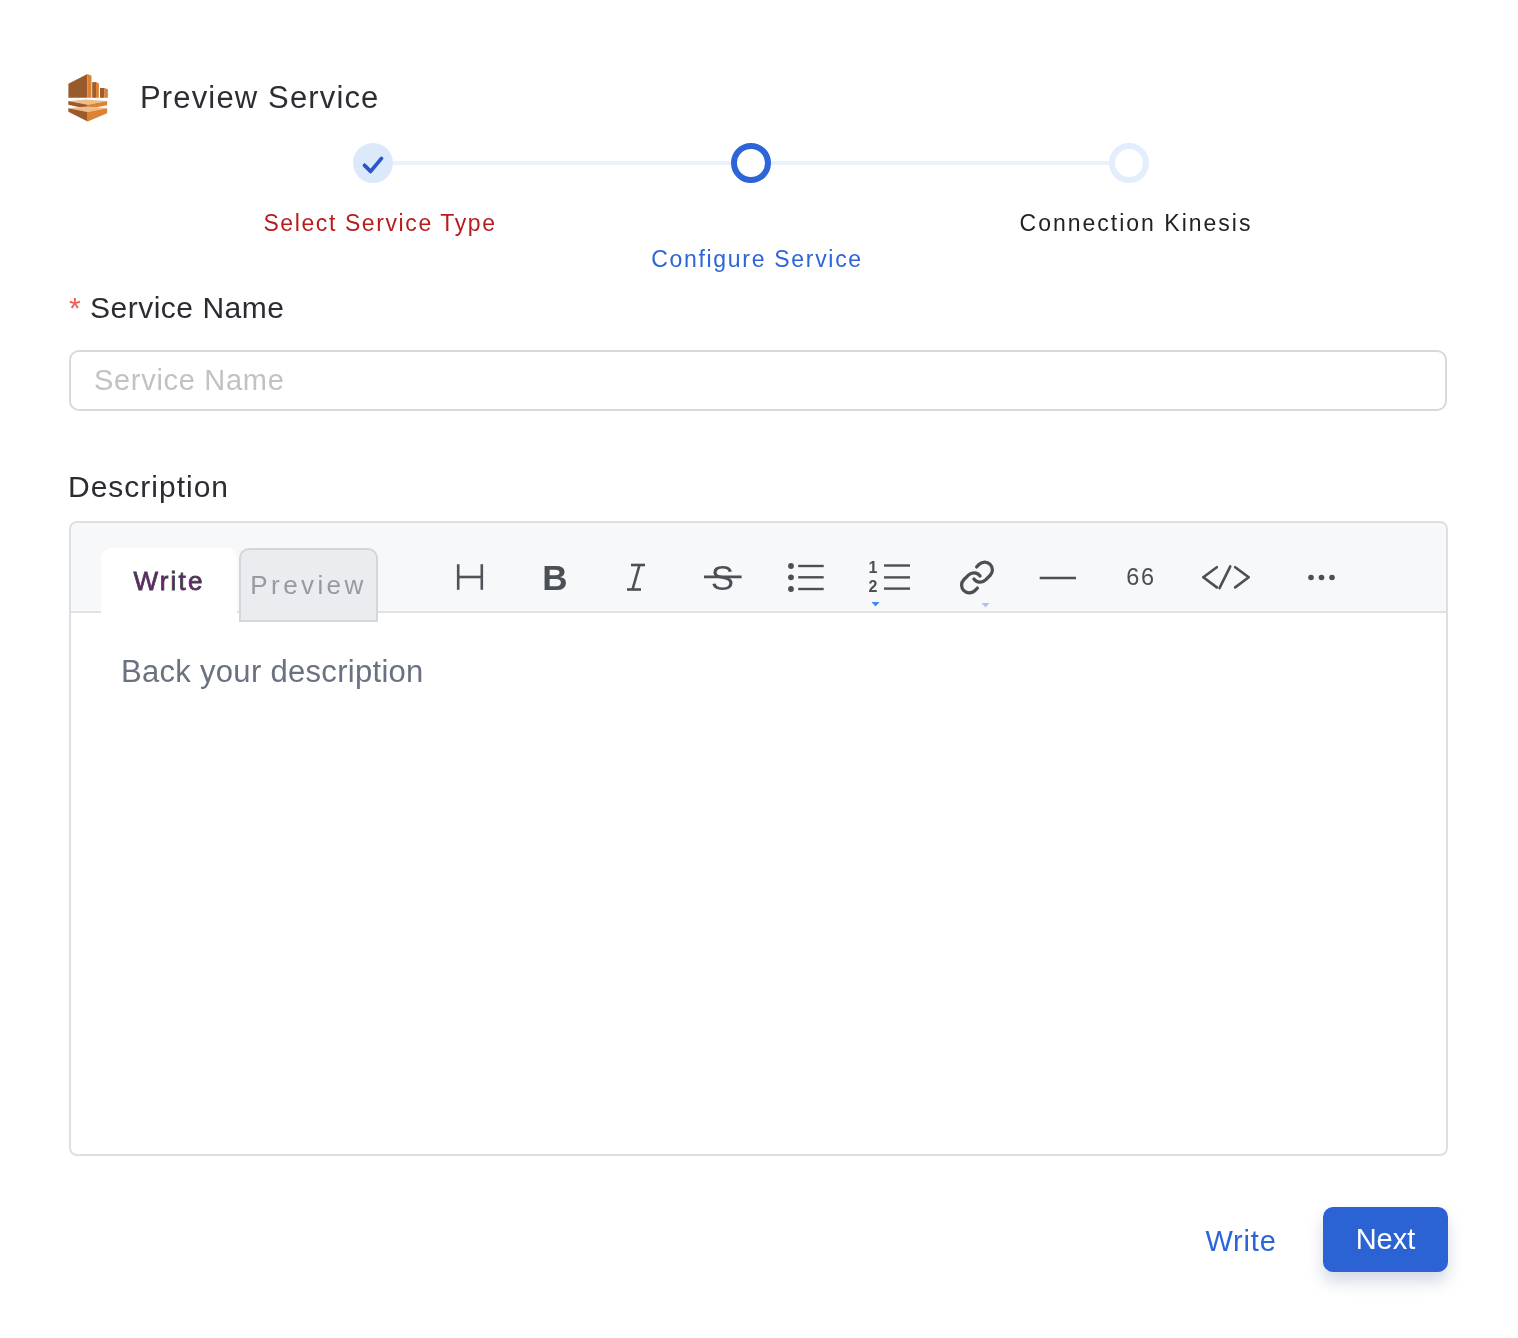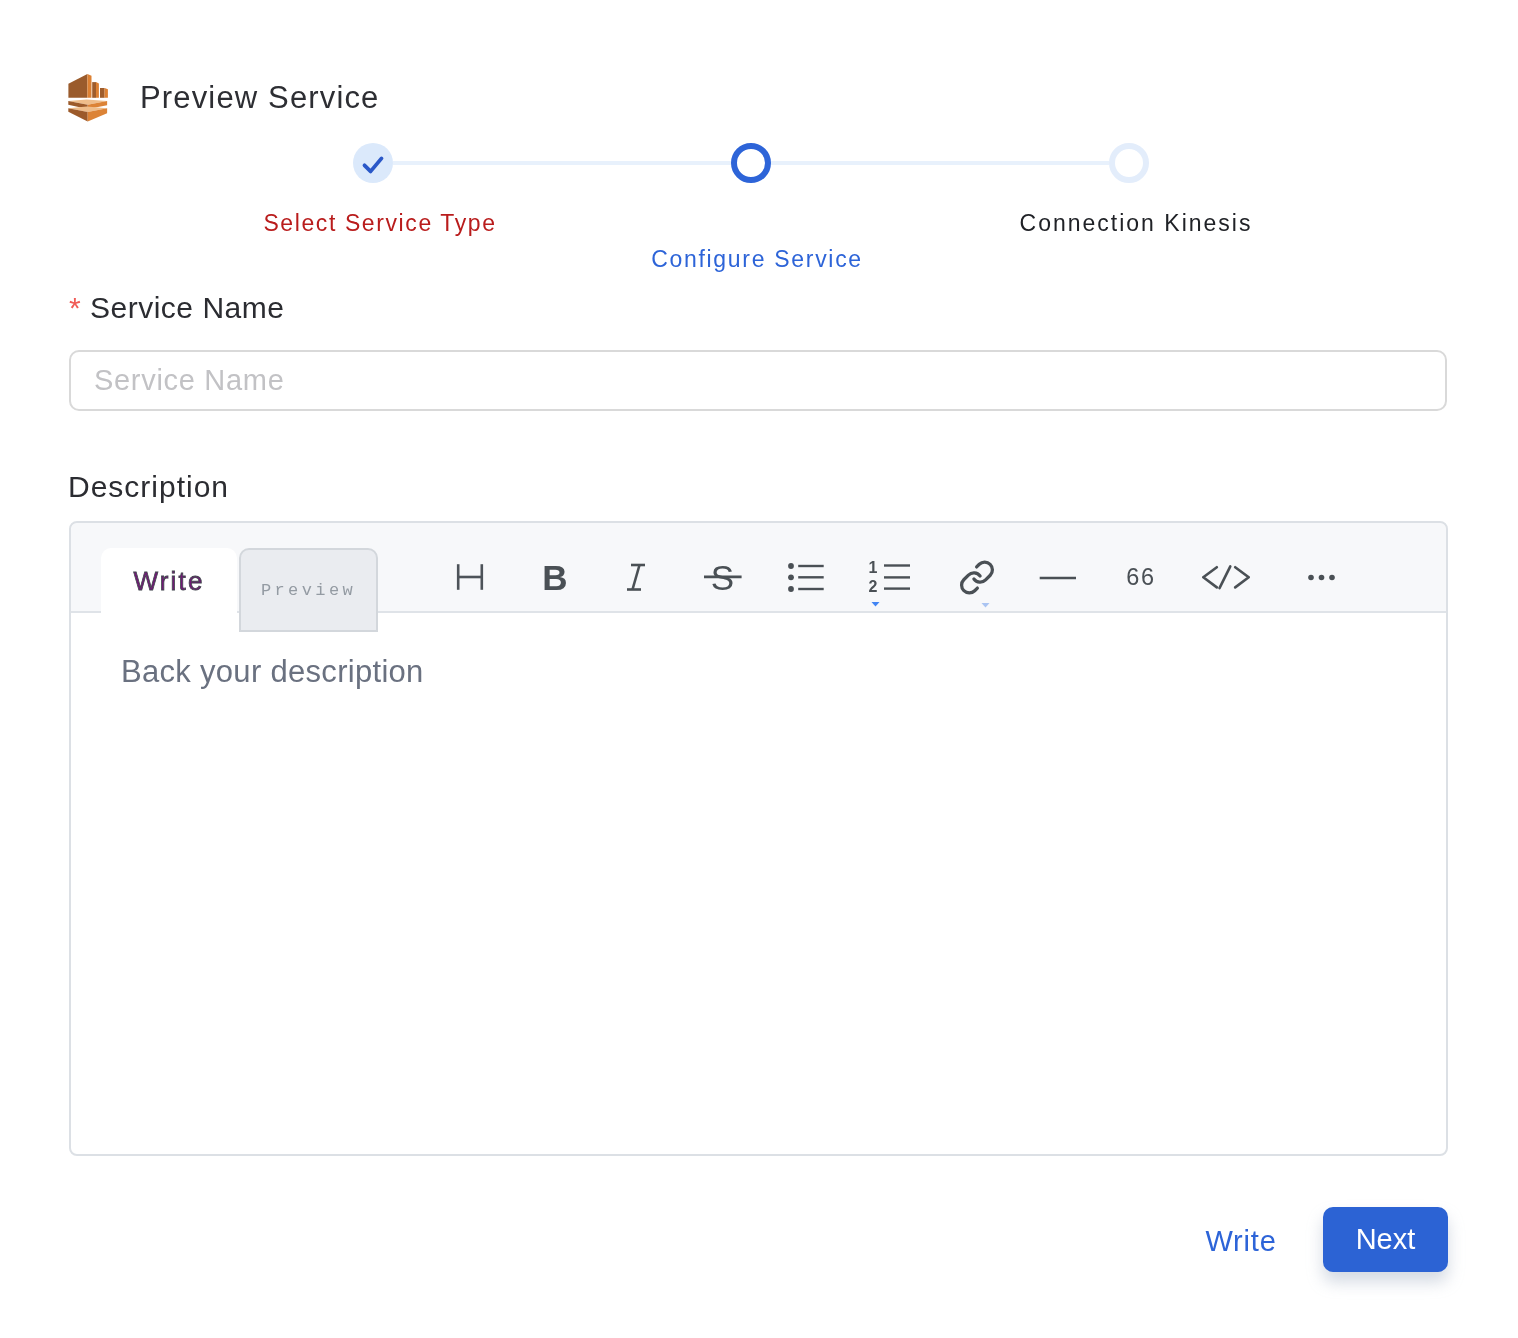--- a/index.html
+++ b/index.html
@@ -52,21 +52,21 @@
 
 <div class="abs" style="left:68px; top:464px; font-size:30px; line-height:1; letter-spacing:1.0px; color:#2b2c31;margin-top:8px;">Description</div>
 
 <div class="abs" style="left:69px; top:521px; width:1379px; height:635px;">
   <div class="abs" style="left:2px; top:2px; width:1375px; height:89.5px; background:#f7f8fa; border-radius:7px 7px 0 0;"></div>
   <div class="abs" style="left:2px; top:89.5px; width:1375px; height:2px; background:#dfe3e8;"></div>
   <div class="abs" style="left:0; top:0; width:1379px; height:635px; border:2px solid #dce0e5; border-radius:8px;"></div>
 
   <div class="abs" style="left:32px; top:27px; width:136px; height:66px; background:#ffffff; border-radius:10px 10px 0 0;"></div>
   <div class="abs" style="left:32px; top:27px; width:136px; height:66px; display:flex; align-items:center; justify-content:center; font-size:26px; font-weight:400; -webkit-text-stroke:0.8px #40454c; letter-spacing:2.2px; color:#701a75;">Write</div>
-  <div class="abs" style="left:170px; top:27px; width:139px; height:84px; background:#eaecf0; border:2px solid #d3d7dc; border-radius:10px 10px 0 0; display:flex; align-items:center; justify-content:center; font-size:17px; letter-spacing:3.4px; color:#949ba3;font-family:Liberation Mono, monospace;">Preview</div>
+  <div class="abs" style="left:170px; top:27px; width:139px; height:74px; background:#eaecf0; border:2px solid #d3d7dc; border-radius:10px 10px 0 0; display:flex; align-items:center; justify-content:center; font-size:26px; letter-spacing:3.4px; color:#949ba3;">Preview</div>
 
   <div class="abs" style="left:52px; top:135px; font-size:31px; line-height:1; letter-spacing:0.3px; color:#6a7180;">Back your description</div>
 </div>
 
 <svg class="abs" style="left:446px; top:555px;" width="48" height="44" viewBox="0 0 48 44">
   <g stroke="#4d5359" stroke-width="2.6" fill="none">
     <line x1="12.2" y1="9.2" x2="12.2" y2="34.8"></line>
     <line x1="35.8" y1="9.2" x2="35.8" y2="34.8"></line>
     <line x1="12.2" y1="22" x2="35.8" y2="22"></line>
   </g>

